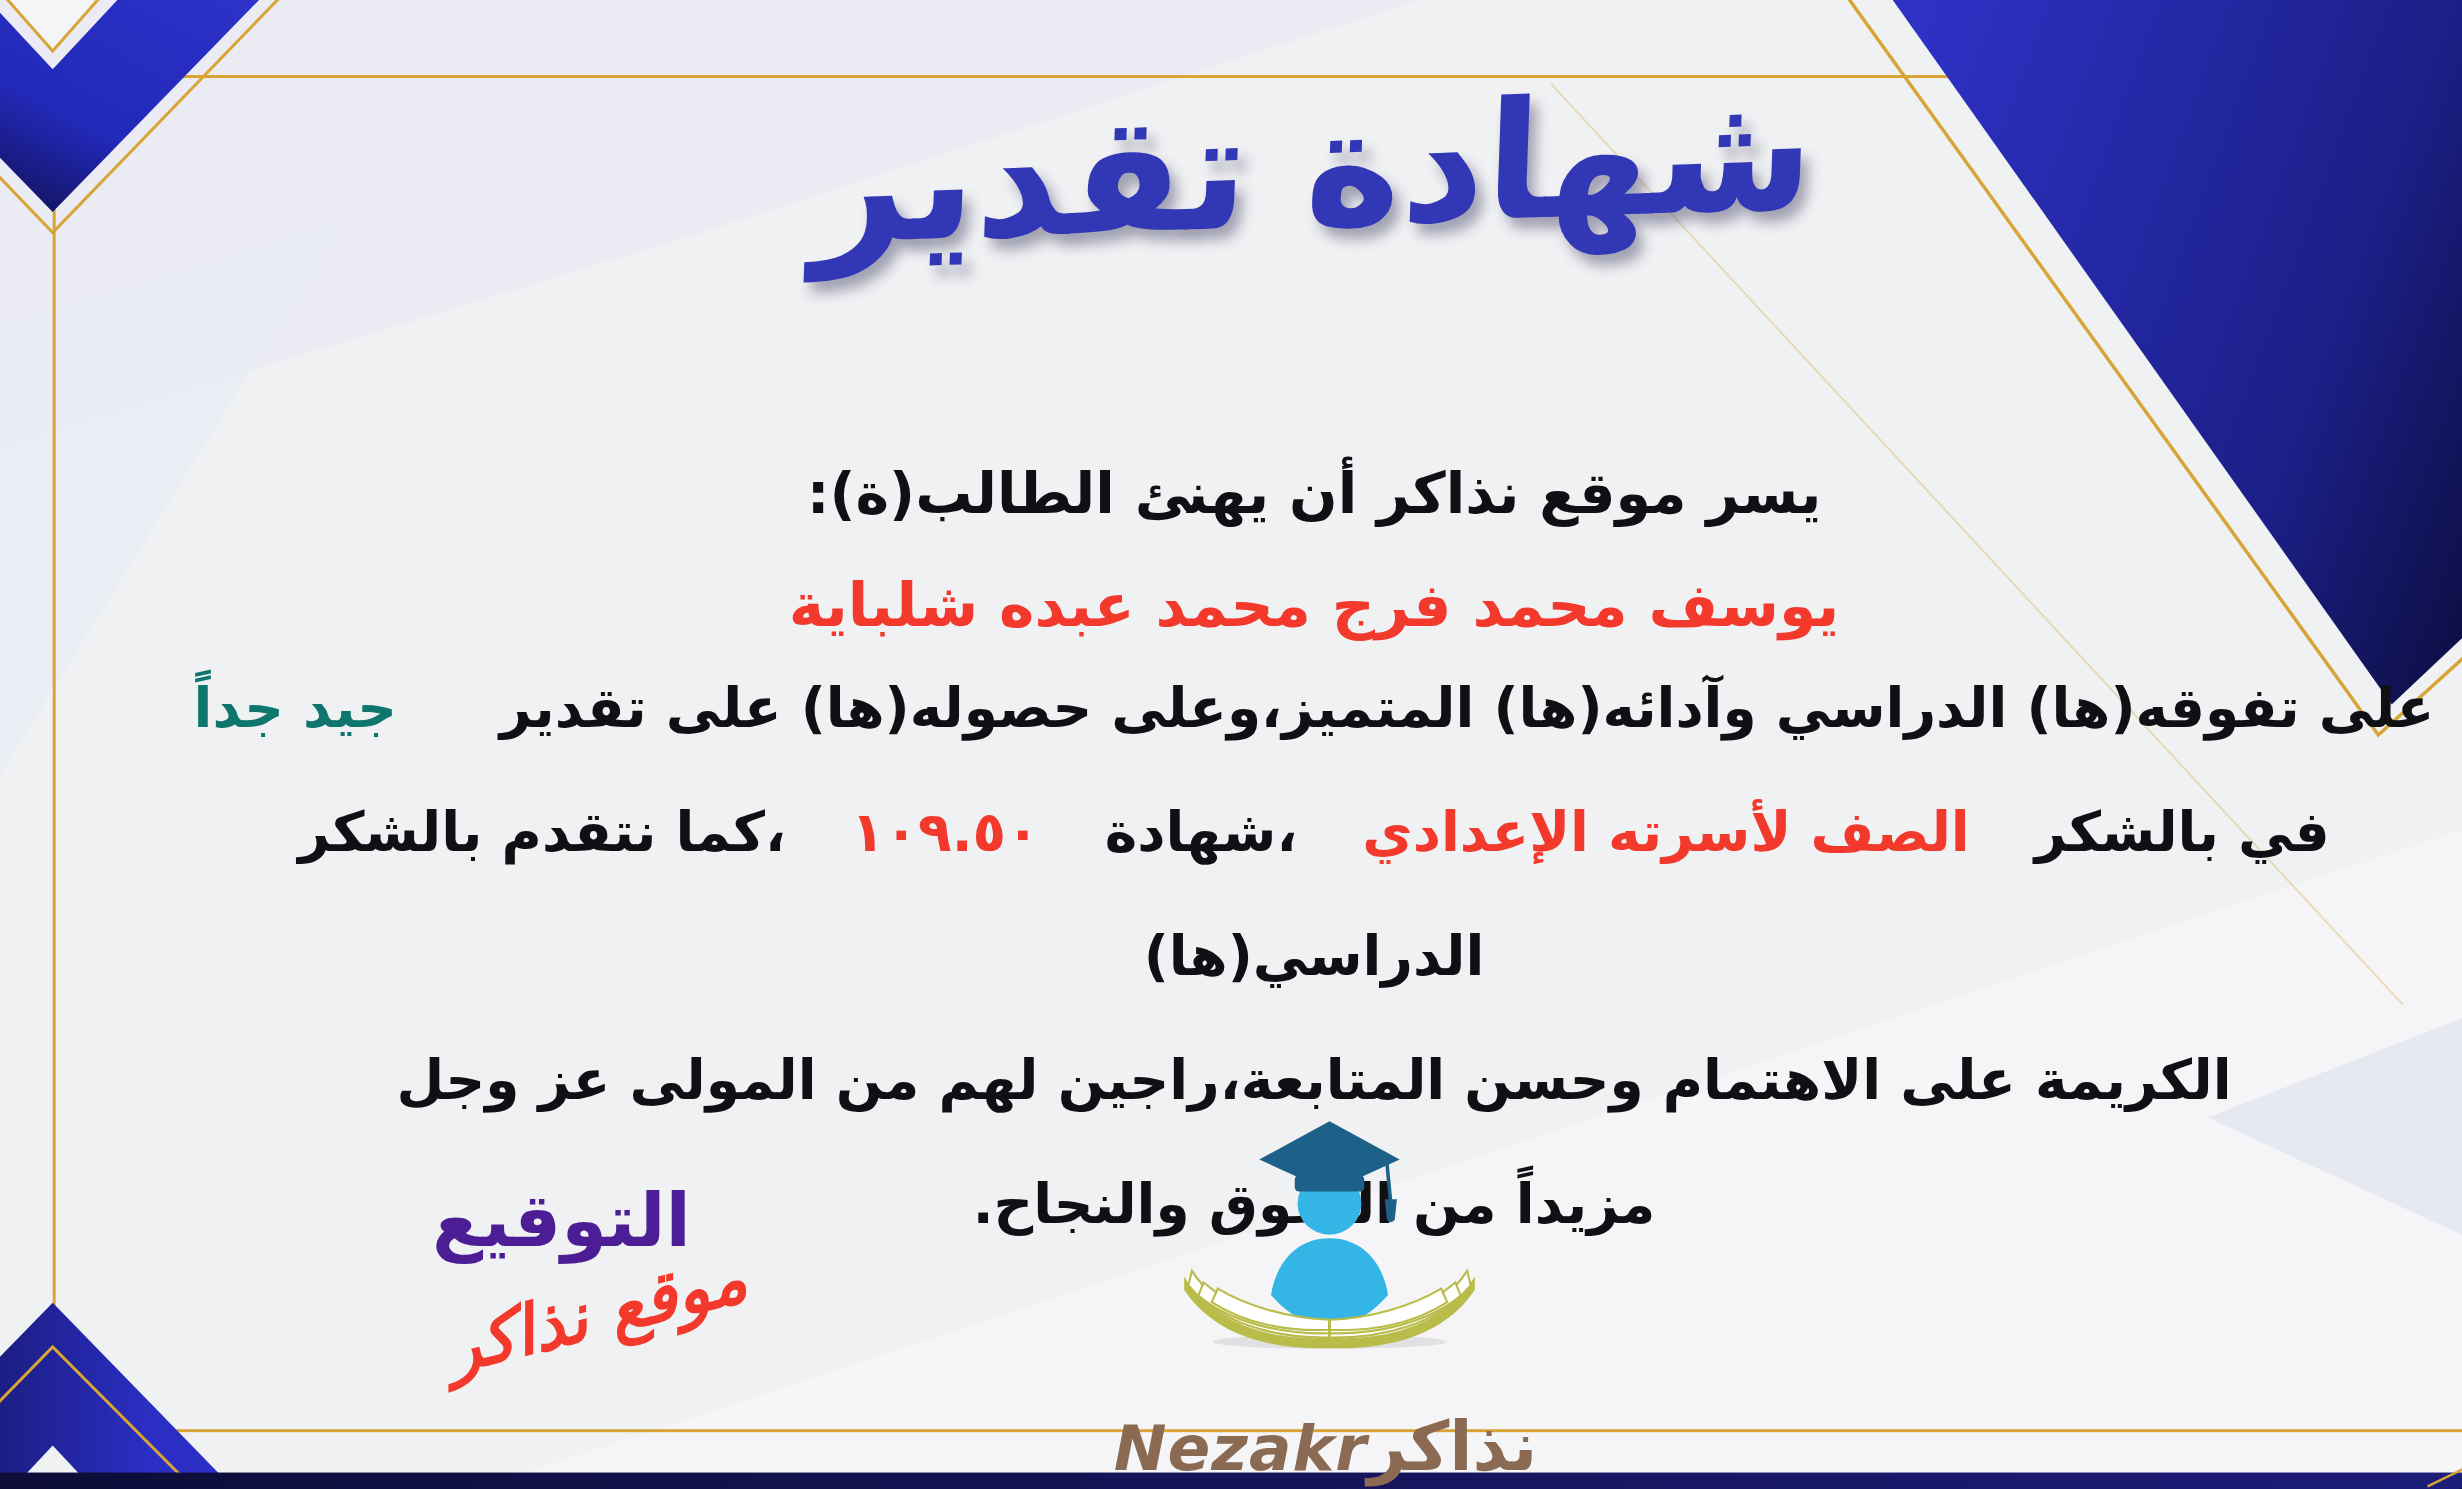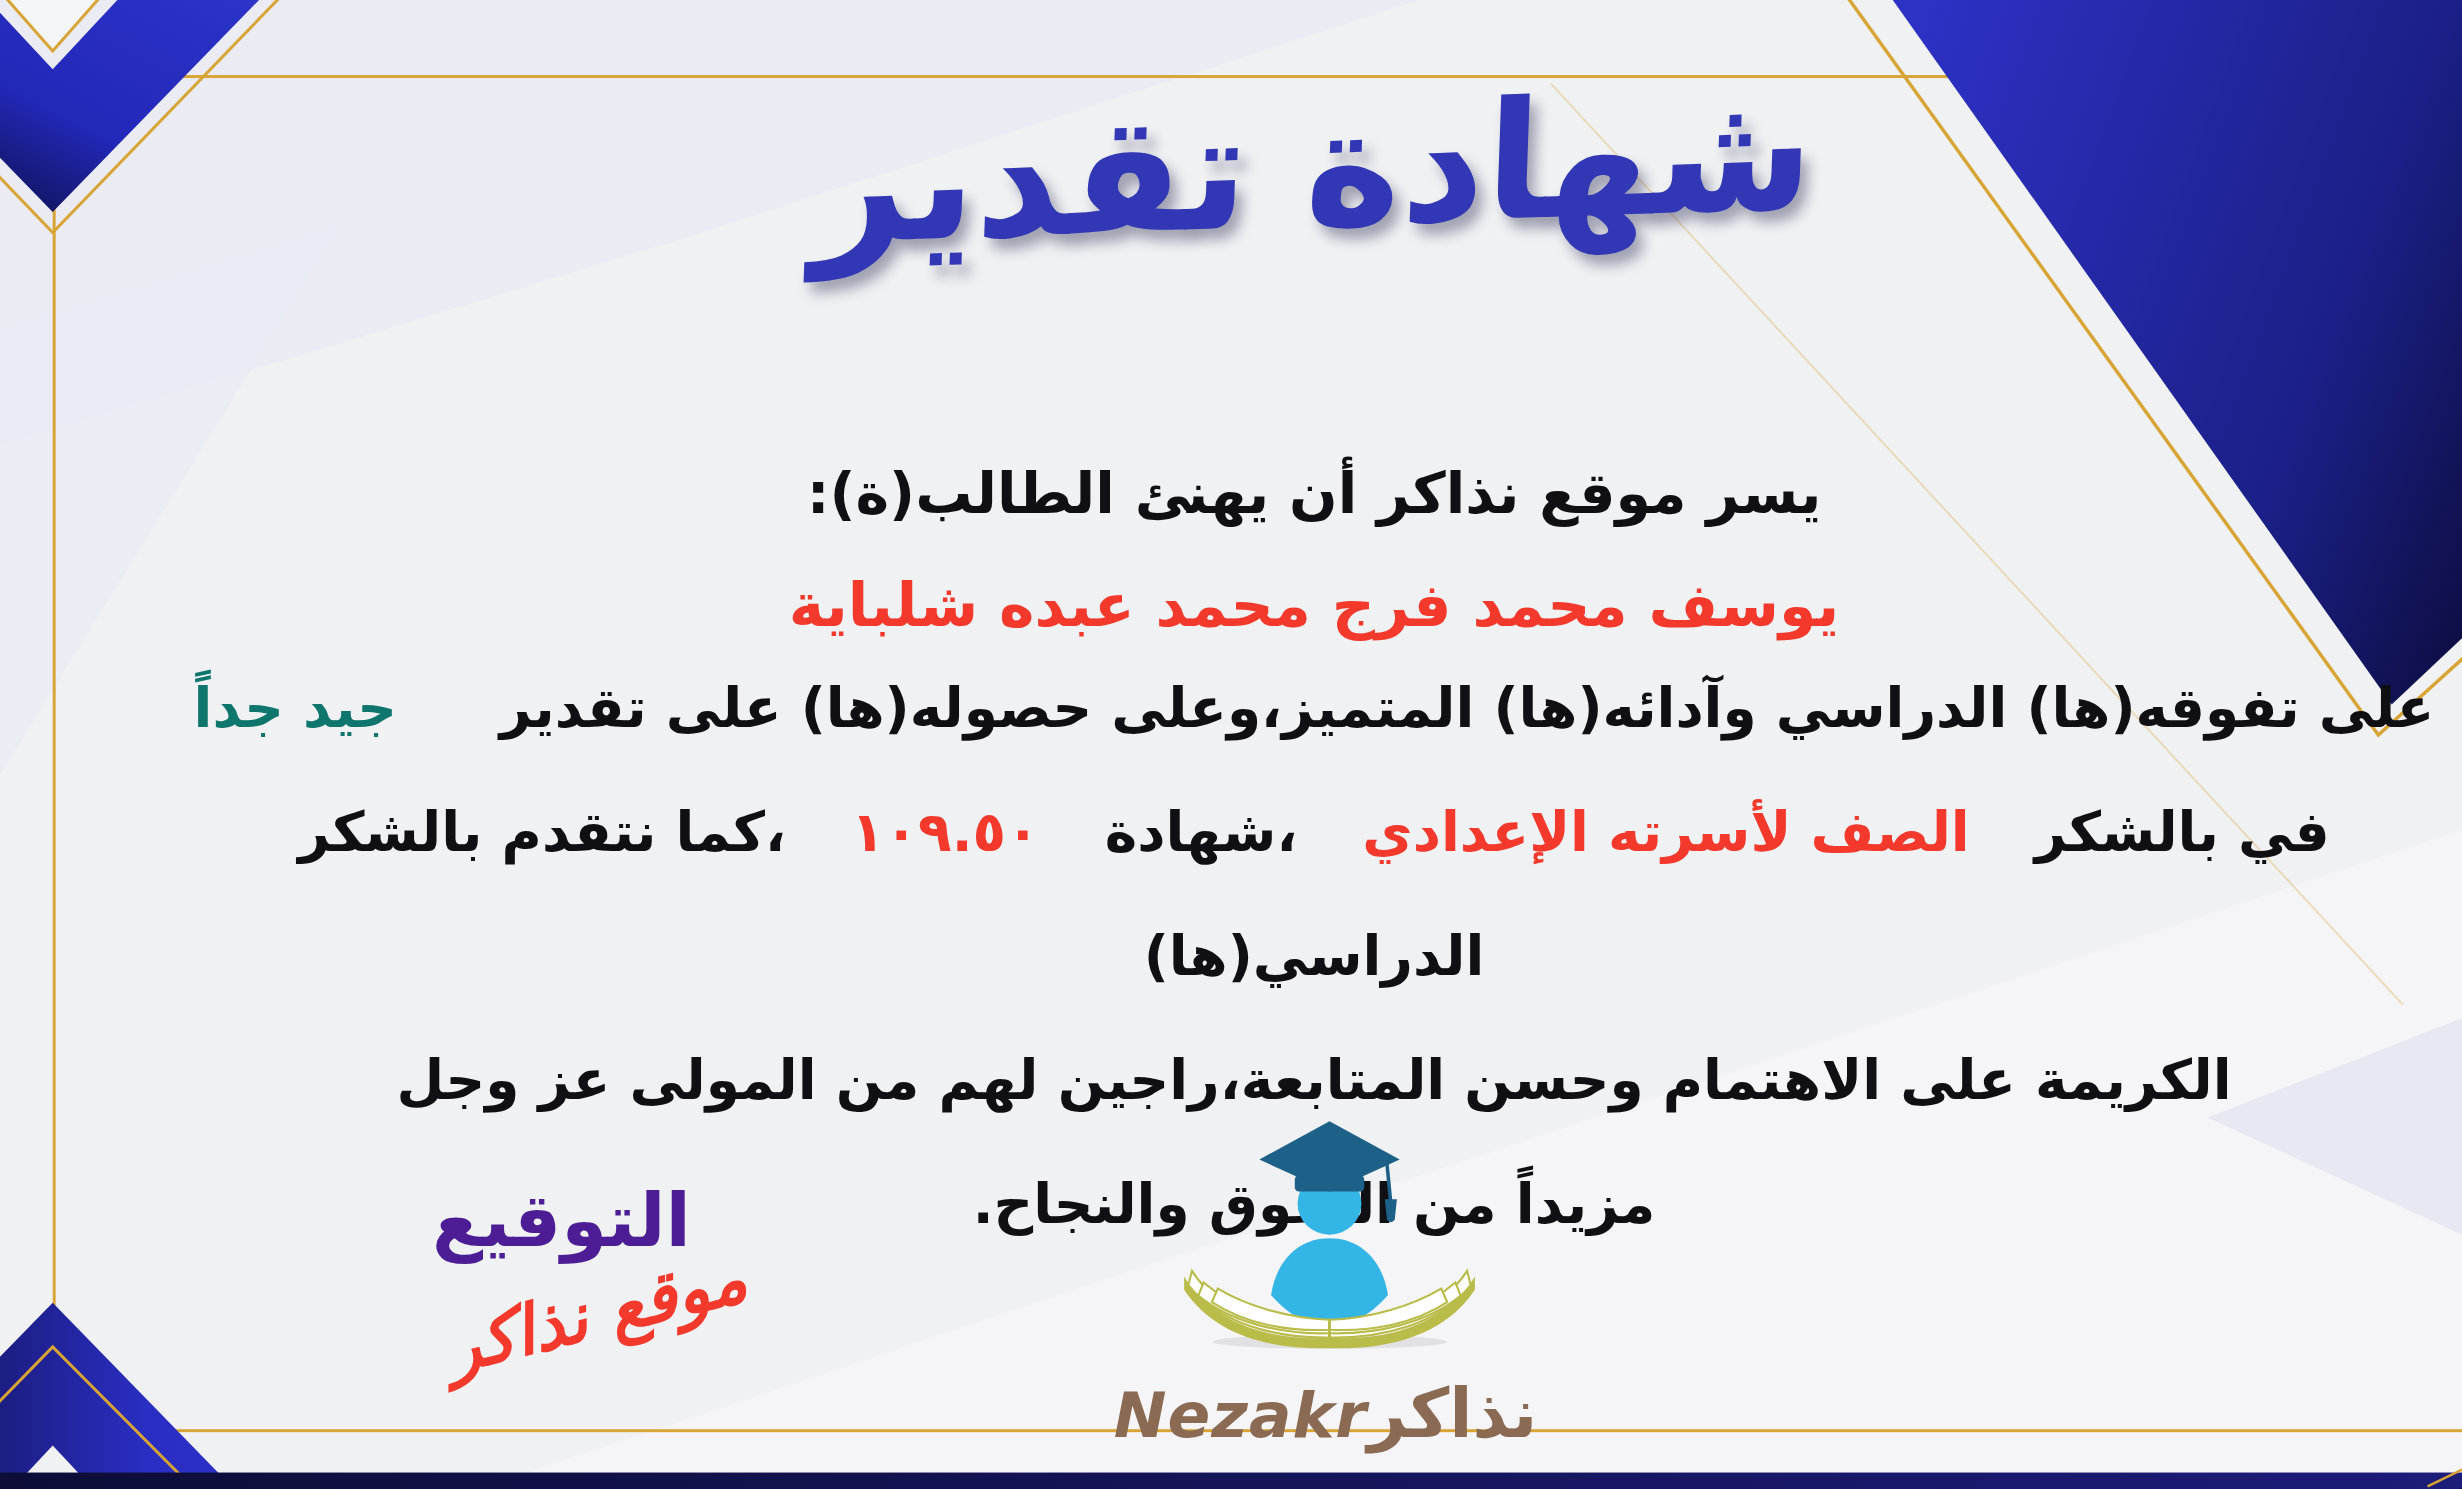--- a/index.html
+++ b/index.html
@@ -40,21 +40,21 @@
   .sig-label{
     position:absolute;left:389px;top:1177px;width:345px;text-align:center;
     font-size:74px;font-weight:bold;color:#4c1d95;
   }
   .sig-script{
     position:absolute;left:374px;top:1273px;width:443px;text-align:center;
     font-family:"DejaVu Serif",serif;font-style:italic;font-weight:bold;
     font-size:68px;color:#f2392c;transform:rotate(-14deg);
   }
   .brand{
-    position:absolute;left:1059px;top:1374px;width:542px;text-align:center;
+    position:absolute;left:1059px;top:1407px;width:542px;text-align:center;
     color:#8a6a52;white-space:nowrap;
   }
   .brand .en{font-size:63px;font-weight:bold;font-style:italic;letter-spacing:1px;}
   .brand .ar{font-size:68px;font-weight:bold;margin-right:8.9px;}
 </style>
 </head>
 <body>
 
 <div class="page">
 

